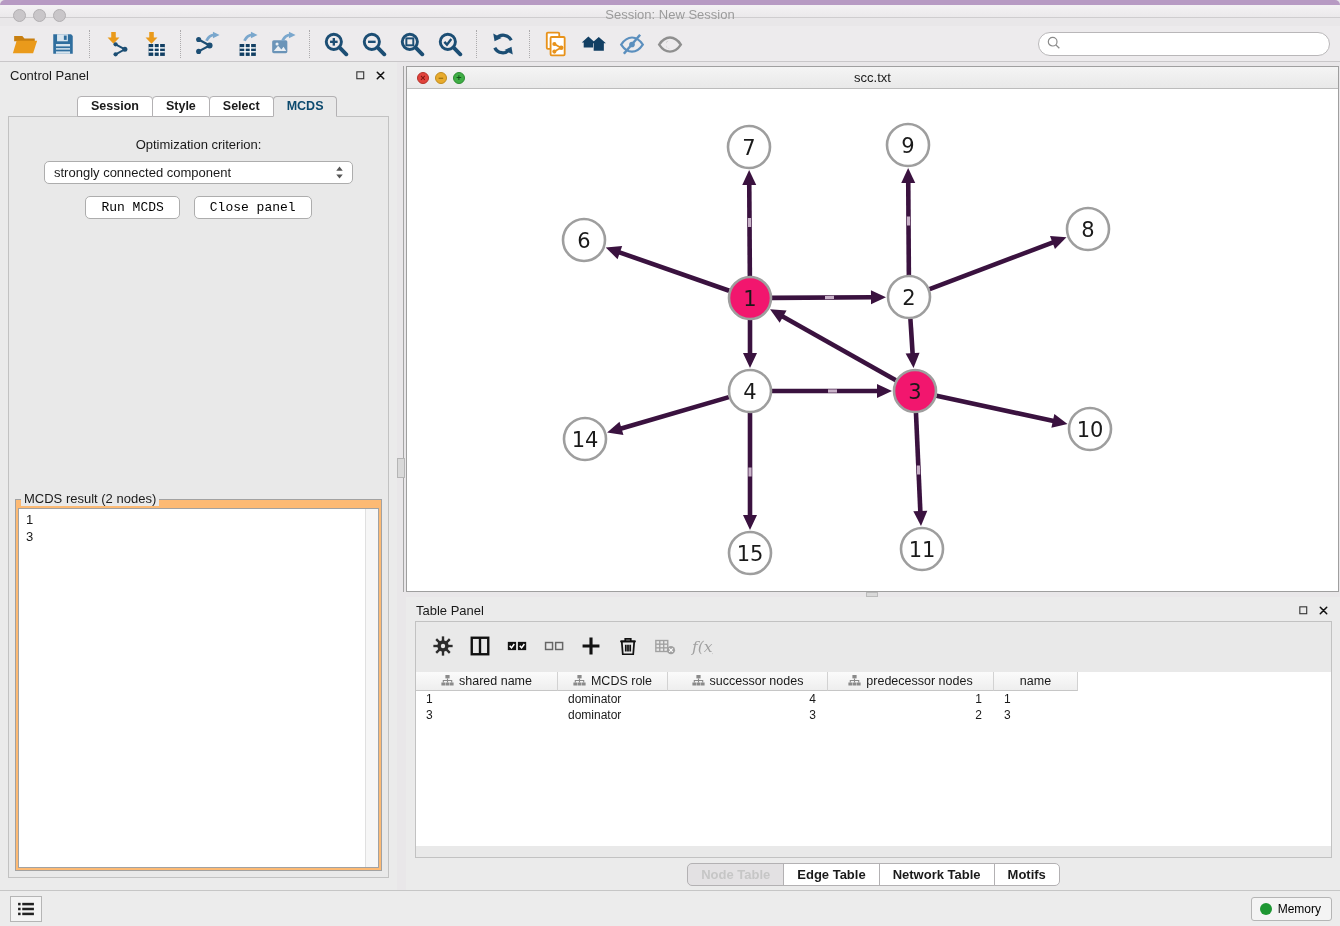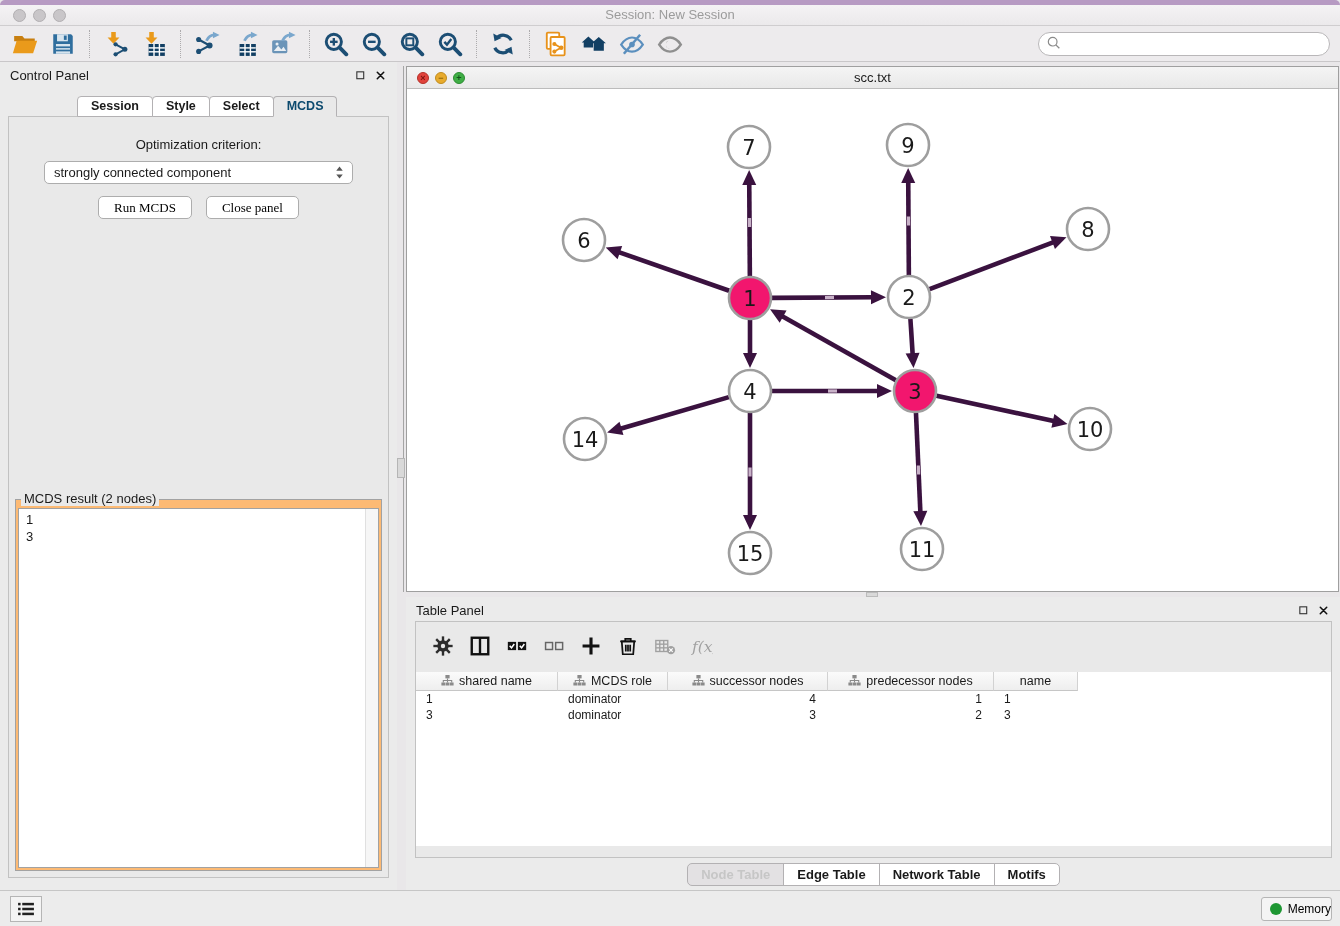--- a/index.html
+++ b/index.html
@@ -1,20 +1,20 @@
 <!DOCTYPE html>
 <html><head>
 <meta charset="utf-8">
 <style>
   * { margin:0; padding:0; box-sizing:border-box; }
   html,body { width:1340px; height:926px; overflow:hidden; }
   body { font-family:"Liberation Sans", sans-serif; background:#e9e7e9; position:relative; font-size:13px; color:#1a1a1a; }
 
   
-  .titlebar { position:absolute; left:0; top:0; width:1340px; height:26px;
+  .titlebar { position:absolute; left:0; top:0; width:1340px; height:18px;
     background:linear-gradient(#f7f5f7,#ebe9eb); border-bottom:1px solid #cfcdcf; border-radius:7px 7px 0 0;padding-left:20px; }
   .accent-strip { position:absolute; left:0; top:0; width:100%; height:5px; background:#b79ac3; border-radius:7px 7px 0 0; }
   .tl-dot { position:absolute; top:9px; width:13px; height:13px; border-radius:50%; background:#c9c6c9; border:1px solid #b2afb2; }
   .tl-1{left:13px} .tl-2{left:33px} .tl-3{left:53px}
   .win-title { position:absolute; left:0; right:0; top:7px; text-align:center; color:#9b9b9b; font-size:13px; }
 
   
   .toolbar { position:absolute; left:0; top:26px; width:1340px; height:36px; background:#edebed;
     border-bottom:1px solid #c9c7c9; display:flex; align-items:center; padding:0 6px; }
   .tbtn { width:38px; height:30px; display:flex; align-items:center; justify-content:center; flex:0 0 auto; }
@@ -34,21 +34,21 @@
   .tab { height:21px; line-height:19px; padding:0 13px; font-size:12.5px; font-weight:700; background:#fff;
     border:1px solid #b3b1b3; border-radius:4px 4px 0 0; margin-right:-1px; margin-bottom:-1px; }
   .tab.selected { background:#e9e9e9; color:#0c4a6e; border-bottom:1px solid #e9e9e9; }
   .cp-pane { position:absolute; left:8px; right:8px; top:54px; bottom:12px; background:#e9e9e9; border:1px solid #c2c2c2; }
   .opt-label { text-align:center; margin-top:20px; font-size:13px; }
   .opt-select { position:relative; margin:9px auto 0; width:309px; height:23px; background:#fff;
     border:1px solid #adadad; border-radius:5px; font-size:13px; line-height:21px; padding-left:9px; }
   .opt-chevrons { position:absolute; right:5px; top:3px; }
   .btn-row { display:flex; justify-content:center; gap:14px; margin-top:12px; }
   .btn { height:23px; padding:0 15px; background:#fff; border:1px solid #adadad; border-radius:5px;
-    font-size:13px; line-height:21px; font-family:Liberation Serif, serif; }
+    font-size:13px; line-height:21px; font-family:Liberation Mono, monospace; }
   .result-group { position:absolute; left:6px; right:6px; top:382px; bottom:6px; border:1px solid #a2a2a2; background:#fdba74; }
   .result-legend { position:absolute; top:-9px; left:5px; background:#e9e9e9; padding:0 3px; font-size:13px; }
   .result-list { position:absolute; left:2px; right:2px; top:8px; bottom:2px; background:#fff;
     border:1px solid #a2a2a2; font-size:13px; padding:2px 0; overflow:hidden; }
   .result-line { padding:0 7px; line-height:17px; }
   .result-scroll { position:absolute; right:0; top:0; bottom:0; width:13px; background:#f6f6f6; border-left:1px solid #e0e0e0; }
 
   
   .v-divider { position:absolute; left:397px; top:62px; width:9px; height:828px; }
   .v-divider .line { position:absolute; left:6px; top:4px; bottom:298px; width:1px; background:#a5a5a5; }
@@ -84,21 +84,21 @@
   .tp-tab { height:23px; line-height:21px; padding:0 13px; font-size:13px; font-weight:700; background:#fff;
     border:1px solid #b3b1b3; margin-right:-1px; }
   .tp-tab:first-child { border-radius:5px 0 0 5px; }
   .tp-tab:last-child { border-radius:0 5px 5px 0; }
   .tp-tab.selected { background:#e3e1e3; color:#c6c6c6; }
 
   
   .statusbar { position:absolute; left:0; top:890px; width:1340px; height:36px; background:#ececec; border-top:1px solid #c6c6c6; }
   .status-left-btn { position:absolute; left:10px; top:5px; width:32px; height:26px; background:#f4f4f4;
     border:1px solid #b5b5b5; display:flex; align-items:center; justify-content:center; }
-  .memory-btn { position:absolute; right:8px; top:6px; height:24px; padding:0 0 0 8px; background:#f4f4f4;
+  .memory-btn { position:absolute; right:8px; top:6px; height:24px; padding:0 10px 0 8px; background:#f4f4f4;
     border:1px solid #b5b5b5; border-radius:3px; display:flex; align-items:center; gap:6px; font-size:12px; font-family:inherit; }
   .memory-dot { width:12px; height:12px; border-radius:50%; background:#1e9733; }
 </style>
 </head>
 <body>
 
 <div class="titlebar">
   <div class="accent-strip"></div>
   <div class="tl-dot tl-1"></div>
   <div class="tl-dot tl-2"></div>

